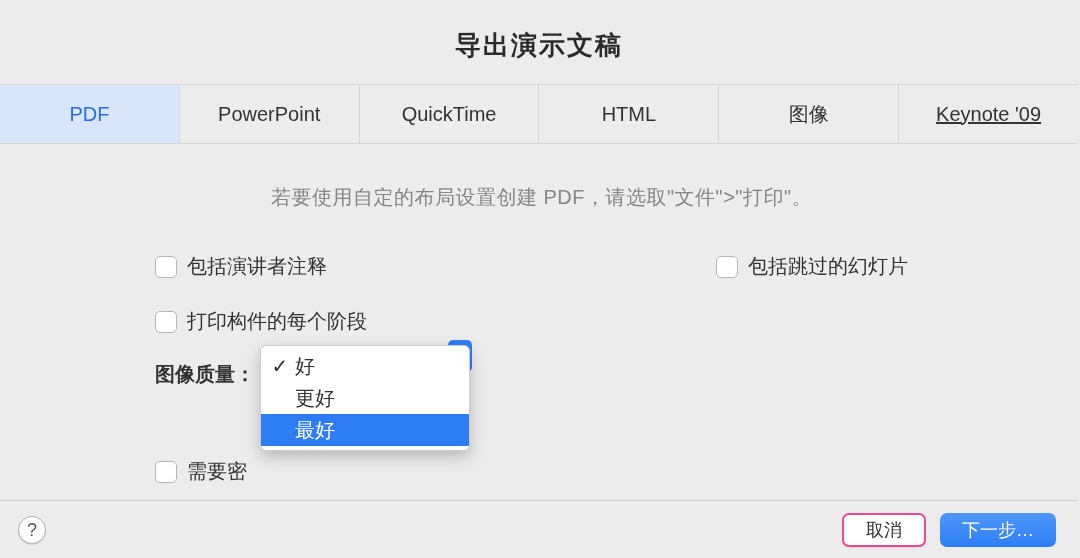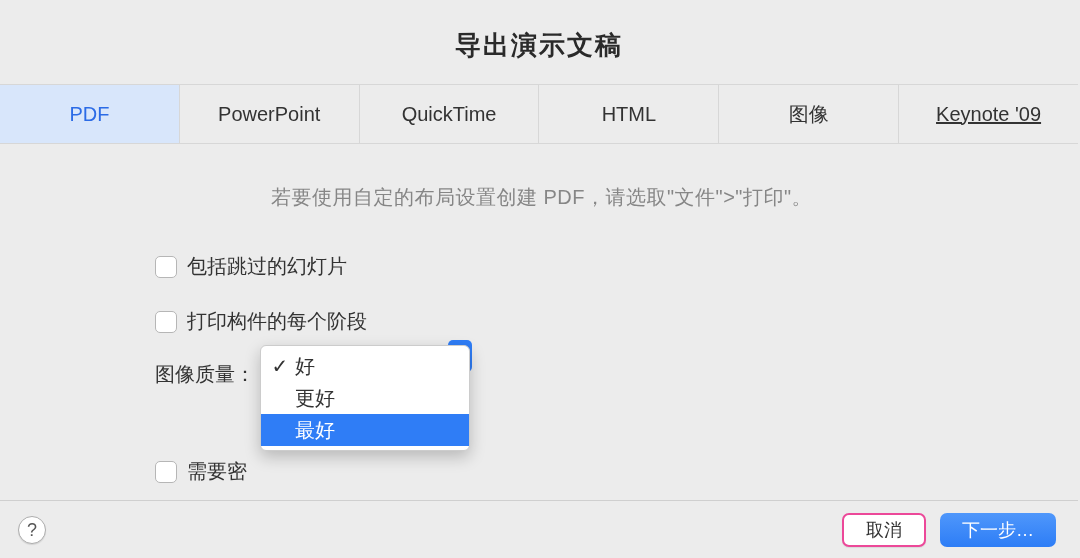--- a/index.html
+++ b/index.html
@@ -72,20 +72,21 @@
     color:#333;
     margin-bottom:14px;
   }
   .cb{
     width:22px;height:22px;border:1px solid #b6b6b6;border-radius:5px;background:#fff;
     cursor:pointer; flex:0 0 auto;
   }
   .quality-row{
     display:flex; align-items:flex-end; gap:4px;
     margin-top:26px;
+    font-weight:bold;
   }
   .quality-label{ font-size:20px; color:#333; }
   .select-cap{
     position:absolute;
     left:448px; top:196px;
     width:24px; height:32px;
     background:#2f7df6;
     border-radius:5px;
   }
   .dropdown-panel{
@@ -185,20 +186,24 @@
       </div>
     <div class="tab">
         <span>Keynote '09</span>
       </div>
   </div>
 
   <div class="content">
     <div class="hint">若要使用自定的布局设置创建 PDF，请选取"文件"&gt;"打印"。</div>
 
     <div class="options-row">
+      <div class="checkbox-line">
+        <span class="cb"></span>
+        <span>包括演讲者注释</span>
+      </div>
       <div class="checkbox-line" style="margin-right:20px">
         <span class="cb"></span>
         <span>包括跳过的幻灯片</span>
       </div>
     </div>
 
     <div class="checkbox-line">
       <span class="cb"></span>
       <span>打印构件的每个阶段</span>
     </div>

